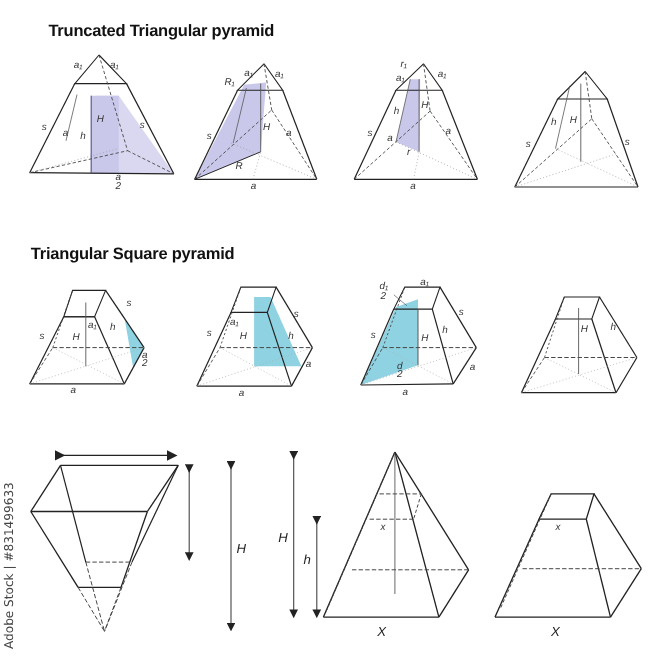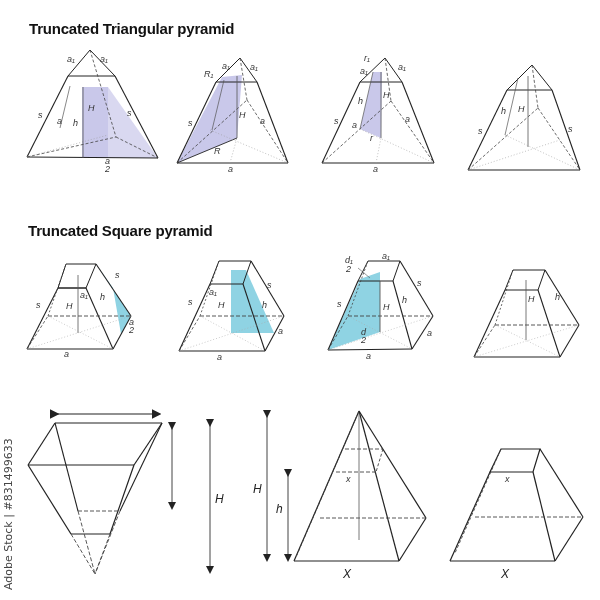--- a/index.html
+++ b/index.html
@@ -6,22 +6,22 @@
   body { width:600px; height:600px; position:relative; overflow:hidden; font-family:"Liberation Sans", sans-serif; }
   .title { position:absolute; font-family:"Liberation Sans", sans-serif; font-weight:bold; font-size:15px; color:#111; letter-spacing:-0.2px; }
   svg { position:absolute; left:0; top:0; }
   .lbl { font-family:"Liberation Sans", sans-serif; font-style:italic; font-size:9px; fill:#333; }
   .lblb { font-family:"Liberation Sans", sans-serif; font-style:italic; font-size:12px; fill:#222; }
   .wm { position:absolute; left:2px; top:590px; transform-origin:0 0; transform:rotate(-90deg); font-family:"DejaVu Sans", sans-serif; font-size:11px; color:#444; white-space:nowrap; }
 </style>
 </head>
 <body>
 
-<div class="title" style="left:29px;top:20px;">Truncated Triangular pyramid</div>
-<div class="title" style="left:28px;top:222px;">Truncated Square pyramid</div>
+<div class="title" style="left:44px;top:20px;">Truncated Triangular pyramid</div>
+<div class="title" style="left:28px;top:222px;">Triangular Square pyramid</div>
 <div class="wm">Adobe Stock | #831499633</div>
 
 <svg width="600" height="600" viewBox="0 0 600 600">
   <defs>
     <marker id="ah" markerWidth="8" markerHeight="8" refX="6" refY="4" orient="auto">
       <path d="M0,0 L8,4 L0,8 Z" fill="#222"></path>
     </marker>
   </defs>
 
   <g>

